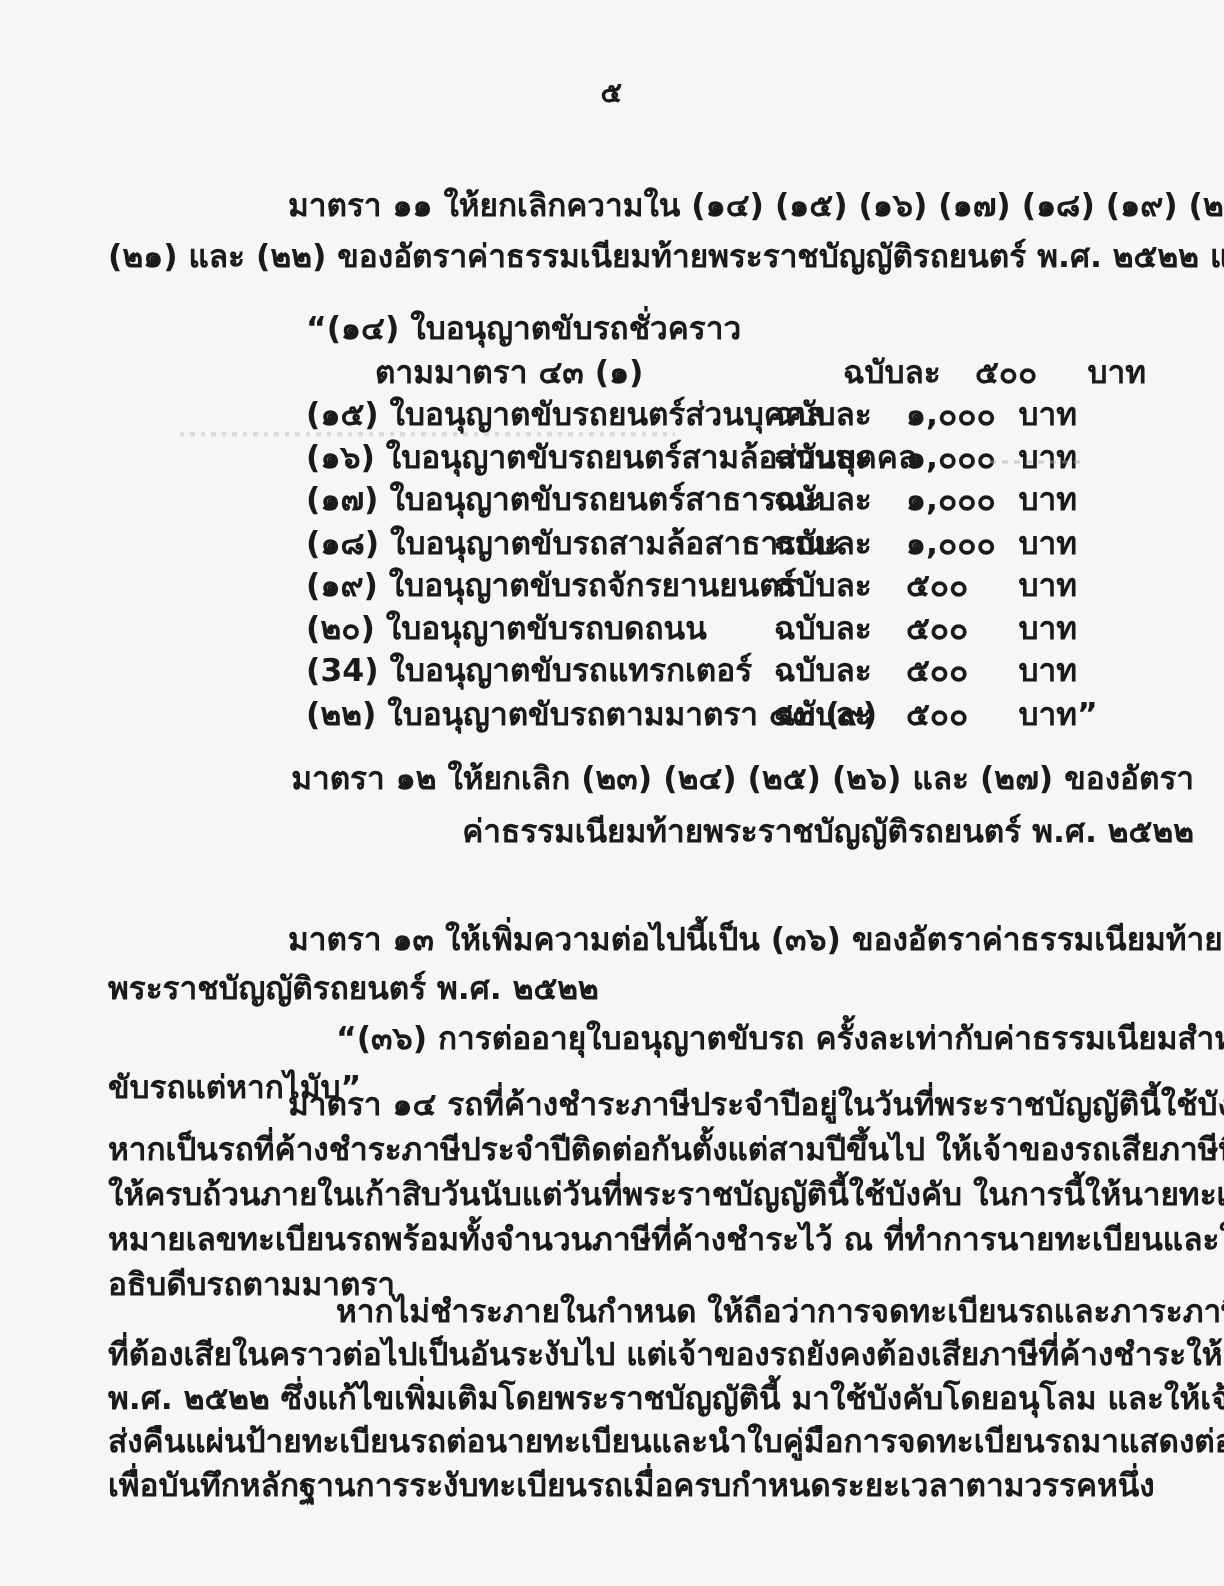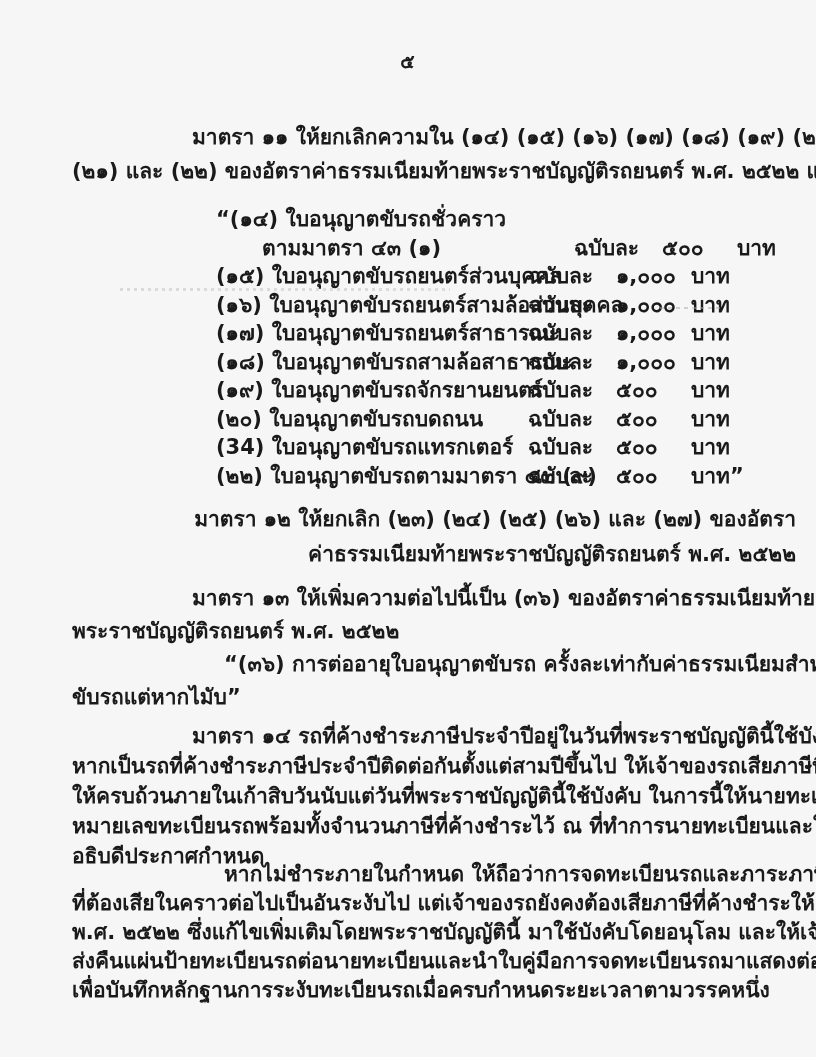--- a/index.html
+++ b/index.html
@@ -20,28 +20,28 @@
   .abs{position:absolute;left:72px;right:20px;}
   .line{white-space:nowrap;}
   
   .page-number{
     position:absolute;top:46px;left:0;width:816px;
     text-align:center;font-size:19px;letter-spacing:1px;
   }
   
   .sec11{top:120px;line-height:34px;}
   .sec12{top:502px;line-height:35px;text-align:right;}
-  .sec13{top:582px;line-height:33px;}
+  .sec13{top:610px;line-height:33px;}
   .sec14a{top:721px;line-height:30px;}
   .sec14b{top:860px;line-height:29px;}
   .indent-section{padding-left:120px;}   
   .indent-quote{padding-left:152px;}     
   
   .fee-table{
-    position:absolute;top:205px;left:216px;width:530px;
+    position:absolute;top:205px;left:204px;width:530px;
   }
   .fee-row{
     display:flex;align-items:flex-start;height:28.5px;line-height:28.5px;
     white-space:nowrap;
   }
   .fee-label{width:312px;flex:0 0 312px;}
   .fee-label.sub{padding-left:46px;}
   .fee-unit{width:88px;flex:0 0 88px;}
   .fee-amount{width:64px;flex:0 0 64px;}
   .fee-currency{padding-left:11px;}
@@ -145,21 +145,21 @@
     <div class="line">พระราชบัญญัติรถยนตร์  พ.ศ. ๒๕๒๒</div>
     <div class="line indent-quote">“(๓๖) การต่ออายุใบอนุญาตขับรถ  ครั้งละเท่ากับค่าธรรมเนียมสำหรับใบอนุญาต</div>
     <div class="line">ขับรถแต่หากไมับ”</div>
   </section>
 
   <section class="abs sec14a">
     <div class="line indent-section">มาตรา ๑๔  รถที่ค้างชำระภาษีประจำปีอยู่ในวันที่พระราชบัญญัตินี้ใช้บังคับ</div>
     <div class="line">หากเป็นรถที่ค้างชำระภาษีประจำปีติดต่อกันตั้งแต่สามปีขึ้นไป ให้เจ้าของรถเสียภาษีที่ค้างชำระ</div>
     <div class="line">ให้ครบถ้วนภายในเก้าสิบวันนับแต่วันที่พระราชบัญญัตินี้ใช้บังคับ  ในการนี้ให้นายทะเบียนประกาศ</div>
     <div class="line">หมายเลขทะเบียนรถพร้อมทั้งจำนวนภาษีที่ค้างชำระไว้  ณ  ที่ทำการนายทะเบียนและในสถานที่ที่</div>
-    <div class="line">อธิบดีประกาศกำหนด</div>
+    <div class="line">อธิบดีบรถตามมาตรา</div>
   </section>
 
   <section class="abs sec14b">
     <div class="line indent-quote">หากไม่ชำระภายในกำหนด  ให้ถือว่าการจดทะเบียนรถและภาระภาษีประจำปี</div>
     <div class="line">ที่ต้องเสียในคราวต่อไปเป็นอันระงับไป   แต่เจ้าของรถยังคงต้องเสียภาษีที่ค้างชำระให้ครบถ้วน</div>
     <div class="line">พ.ศ. ๒๕๒๒ ซึ่งแก้ไขเพิ่มเติมโดยพระราชบัญญัตินี้  มาใช้บังคับโดยอนุโลม  และให้เจ้าของรถ</div>
     <div class="line">ส่งคืนแผ่นป้ายทะเบียนรถต่อนายทะเบียนและนำใบคู่มือการจดทะเบียนรถมาแสดงต่อนายทะเบียน</div>
     <div class="line">เพื่อบันทึกหลักฐานการระงับทะเบียนรถเมื่อครบกำหนดระยะเวลาตามวรรคหนึ่ง</div>
   </section>
 

